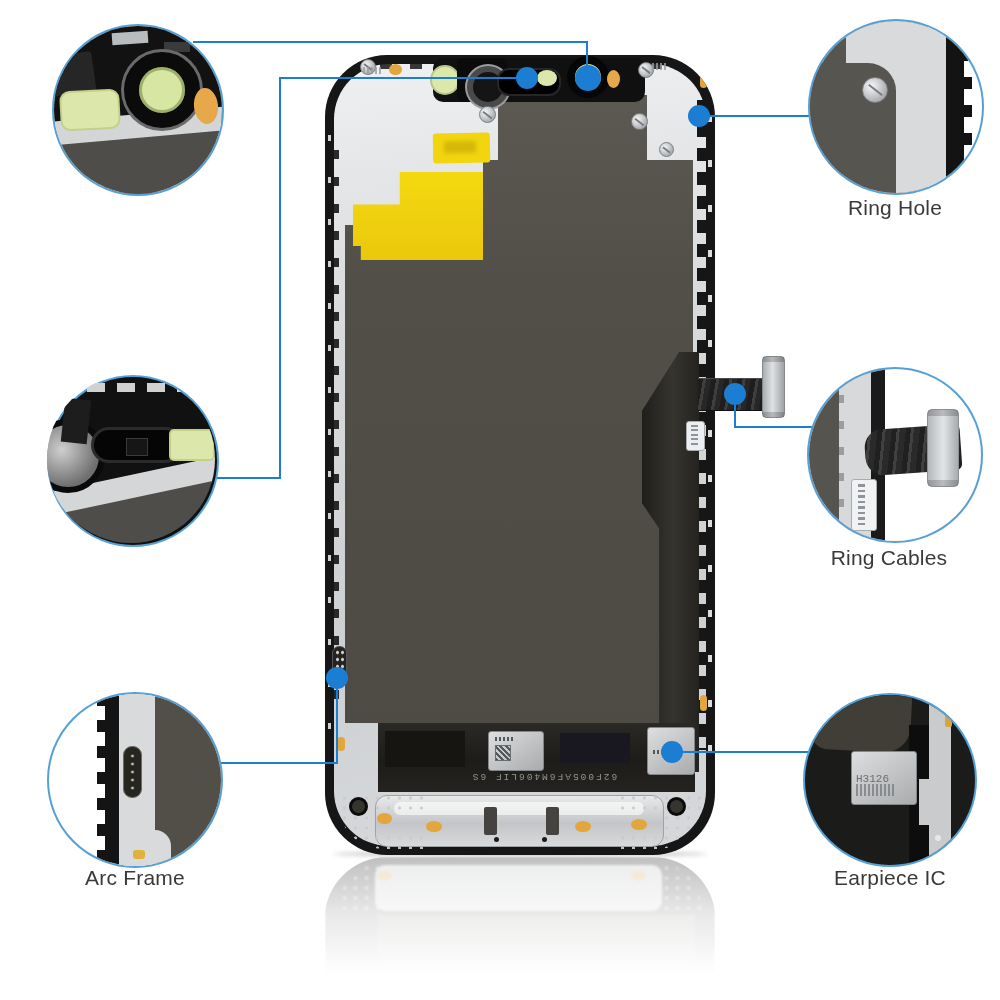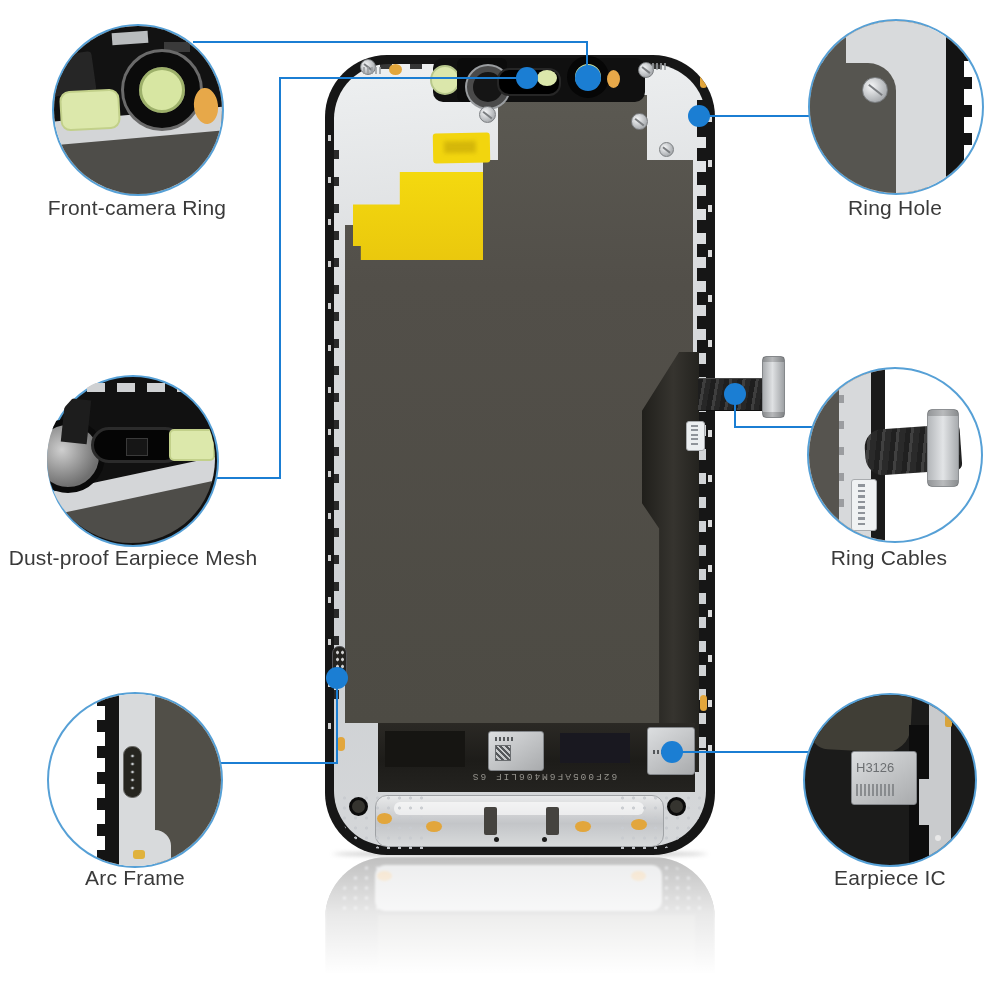--- a/index.html
+++ b/index.html
@@ -178,21 +178,20 @@
     <div class="abs" style="left:0;top:0;width:168px;height:96px;background:#121212"></div>
     <div class="abs" style="left:-20px;top:88px;width:210px;height:28px;background:#d3d5d7;transform:rotate(-5deg)"></div>
     <div class="abs" style="left:-20px;top:112px;width:210px;height:70px;background:#4e4d49;transform:rotate(-5deg)"></div>
     <div class="abs" style="left:-6px;top:28px;width:46px;height:40px;background:#262626;border-radius:4px;transform:rotate(-8deg)"></div>
     <div class="abs" style="left:58px;top:6px;width:36px;height:12px;background:#b9bcbe;transform:rotate(-4deg)"></div>
     <div class="abs" style="left:110px;top:16px;width:26px;height:10px;background:#3a3a3a"></div>
     <div class="abs" style="left:6px;top:64px;width:56px;height:36px;background:#dce8ab;border:2px solid #c2d08a;border-radius:10px;transform:rotate(-3deg)"></div>
     <div class="abs" style="left:70px;top:26px;width:76px;height:76px;border-radius:50%;border:15px solid #0b0b0b;background:#d7e6a2;box-sizing:border-box;box-shadow:0 0 0 3px #6a6a6a,inset 0 0 0 3px #9db06a"></div>
     <div class="abs" style="left:140px;top:62px;width:24px;height:36px;border-radius:50%;background:#e7a849;transform:rotate(-6deg)"></div>
   </div>
-  <div class="callout-label" style="left:137px;top:196px">Front-camera Ring</div>
 
   <div class="callout-circle" style="left:808px;top:19px;width:172px;height:172px">
     <div class="abs" style="left:0;top:0;width:118px;height:172px;background:#565550"></div>
     <div class="abs" style="left:36px;top:0;width:100px;height:172px;background:#d8dadc"></div>
     <div class="abs" style="left:0;top:42px;width:86px;height:130px;background:#565550;border-radius:0 28px 0 0"></div>
     <div class="screw" style="left:52px;top:56px;width:24px;height:24px">
         <div class="slot"></div>
       </div>
     <div class="abs" style="left:136px;top:0;width:18px;height:172px;background:#131313"></div>
     <div class="abs" style="left:154px;top:0;width:8px;height:172px;background:repeating-linear-gradient(to bottom,#131313 0 12px,transparent 12px 28px)"></div>
@@ -207,21 +206,20 @@
     <div class="abs" style="left:70px;top:8px;width:18px;height:9px;background:#cfd1d3"></div>
     <div class="abs" style="left:100px;top:8px;width:18px;height:9px;background:#cfd1d3"></div>
     <div class="abs" style="left:130px;top:8px;width:18px;height:9px;background:#cfd1d3"></div>
     <div class="abs" style="left:-16px;top:44px;width:62px;height:62px;border-radius:50%;border:6px solid #0a0a0a;background:radial-gradient(circle at 40% 40%,#cfcfcf,#6f6f6f 70%)"></div>
     <div class="abs" style="left:16px;top:24px;width:26px;height:44px;background:#1d1d1d;transform:rotate(6deg)"></div>
     <div class="abs" style="left:44px;top:52px;width:92px;height:36px;border-radius:18px;background:#050505;border:3px solid #2b2b2b;box-sizing:border-box">
       <div class="abs" style="left:32px;top:8px;width:20px;height:16px;background:#161616;border:1px solid #3a3a3a"></div>
     </div>
     <div class="abs" style="left:122px;top:54px;width:42px;height:28px;border-radius:5px;background:#dce8ab;border:2px solid #c2d08a"></div>
   </div>
-  <div class="callout-label" style="left:133px;top:546px">Dust-proof Earpiece Mesh</div>
 
   <div class="callout-circle" style="left:807px;top:367px;width:172px;height:172px">
     <div class="abs" style="left:0;top:0;width:62px;height:172px;background:#56544f"></div>
     <div class="abs" style="left:30px;top:0;width:32px;height:172px;background:#d7d9db"></div>
     <div class="abs" style="left:30px;top:0;width:5px;height:172px;background:repeating-linear-gradient(to bottom,#9b9da0 0 8px,transparent 8px 26px)"></div>
     <div class="abs" style="left:62px;top:0;width:14px;height:172px;background:#1a1a1a"></div>
     <div class="abs" style="left:56px;top:58px;width:96px;height:46px;border-radius:18px 6px 6px 18px;transform:rotate(-4deg);
                 background:repeating-linear-gradient(100deg,#202020 0 5px,#404040 5px 8px,#2a2a2a 8px 14px)"></div>
     <div class="abs" style="left:118px;top:40px;width:30px;height:76px;border-radius:5px;border:1px solid #8c8f92;
                 background:linear-gradient(90deg,#b4b7ba,#e2e4e6 50%,#a9acaf)">
@@ -247,20 +245,20 @@
   </div>
   <div class="callout-label" style="left:135px;top:866px">Arc Frame</div>
 
   <div class="callout-circle" style="left:803px;top:693px;width:170px;height:170px;background:#1b1b1a">
     <div class="abs" style="left:6px;top:-6px;width:100px;height:62px;background:#403e36;border-radius:10px 10px 26px 18px;transform:rotate(3deg)"></div>
     <div class="abs" style="left:104px;top:30px;width:20px;height:140px;background:#0d0d0d"></div>
     <div class="abs" style="left:124px;top:0;width:22px;height:170px;background:#c9cbcd"></div>
     <div class="abs" style="left:114px;top:84px;width:14px;height:46px;background:#c9cbcd"></div>
     <div class="pad-o" style="left:140px;top:20px;width:7px;height:12px;background:#d8a43c;border-radius:2px"></div>
     <div class="chipsilver" style="left:46px;top:56px;width:64px;height:52px">
-      <div class="abs" style="left:4px;top:8px;font-size:13px;color:#6b6e71;font-family:Liberation Sans, sans-serif">H3126</div>
+      <div class="abs" style="left:4px;top:21px;font-size:11px;color:#6b6e71;font-family:Liberation Mono, monospace">H3126</div>
       <div class="abs" style="left:4px;top:32px;width:38px;height:12px;background:repeating-linear-gradient(90deg,#7f8285 0 2px,transparent 2px 4px);opacity:.85"></div>
     </div>
     <div class="abs" style="left:130px;top:140px;width:6px;height:6px;border-radius:50%;background:#e8e8e8"></div>
   </div>
   <div class="callout-label" style="left:890px;top:866px">Earpiece IC</div>
 
 </div>
 
 </body></html>

